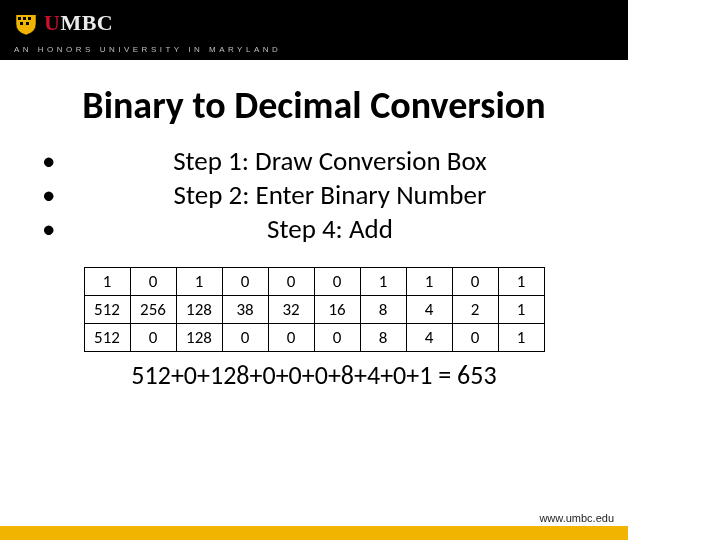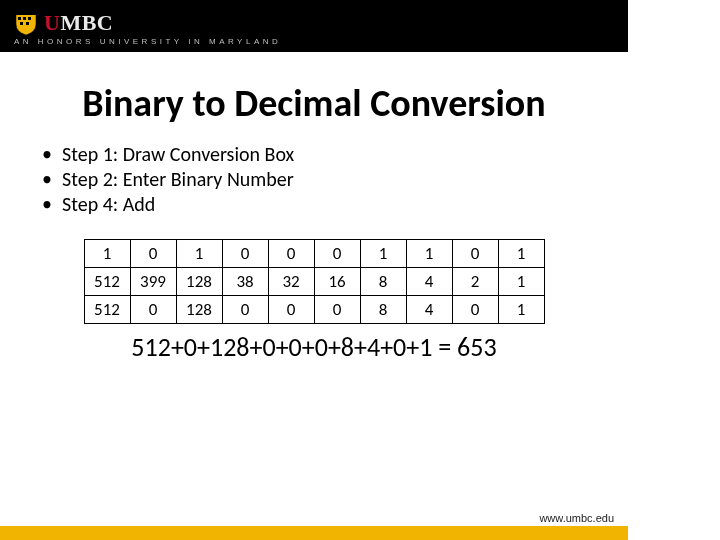--- a/index.html
+++ b/index.html
@@ -3,25 +3,25 @@
 <meta charset="utf-8">
 <style>
   * { box-sizing: border-box; margin: 0; padding: 0; }
   html, body { width: 720px; height: 540px; font-family: Calibri, "Segoe UI", Arial, sans-serif; background: #fff; }
   .slide { width: 628px; height: 540px; position: relative; display: flex; flex-direction: column; }
   .topbar { background: #000; color: #fff; padding: 8px 14px 6px 14px; }
   .logo-row { display: flex; align-items: flex-end; gap: 2px; }
   .shield { width: 24px; height: 28px; margin-right: 4px; }
   .wordmark { font-family: Georgia, "Times New Roman", serif; font-size: 22px; font-weight: 700; letter-spacing: 0.5px; color: #eaeaea; }
   .wordmark .red { color: #c8102e; }
-  .tagline { font-family: Arial, sans-serif; font-size: 8px; letter-spacing: 3.5px; color: #bfbfbf; margin-top: 1px; }
-  .content { flex: 1; padding: 22px 30px 0 30px; }
+  .tagline { font-family: Arial, sans-serif; font-size: 8px; letter-spacing: 3.5px; color: #bfbfbf; margin-top: 9px; }
+  .content { flex: 1; padding: 16px 30px 0 30px; }
   .title { font-size: 38px; text-align: center; margin: 6px 0 16px 0; color: #000; }
   .bullets { list-style: none; padding-left: 12px; }
-  .bullets li { font-size: 20px; color: #000; line-height: 1.25; position: relative; padding-left: 20px; }
+  .bullets li { font-size: 27px; color: #000; line-height: 1.25; position: relative; padding-left: 20px; text-align: center; }
   .bullets li::before { content: "•"; position: absolute; left: 0; top: 0; }
   .table-wrap { margin: 22px auto 0 auto; display: flex; justify-content: center; }
   table { border-collapse: collapse; }
   td { border: 1px solid #000; width: 46px; height: 28px; text-align: center; font-size: 17px; vertical-align: middle; }
   td.sup { font-size: 15px; }
   td.sup sup { font-size: 10px; }
   .equation { text-align: center; font-size: 26px; margin-top: 7px; }
   .footer { position: absolute; bottom: 0; left: 0; right: 0; text-align: right; }
   .gold { height: 14px; background: #f1b400; }
   .url { position: absolute; right: 14px; bottom: 16px; font-size: 11px; font-family: Arial, sans-serif; color: #222; }
@@ -62,21 +62,21 @@
               <td>0</td>
               <td>0</td>
               <td>0</td>
               <td>1</td>
               <td>1</td>
               <td>0</td>
               <td>1</td>
             </tr>
         <tr id="row-values">
               <td>512</td>
-              <td>399</td>
+              <td>256</td>
               <td>128</td>
               <td>38</td>
               <td>32</td>
               <td>16</td>
               <td>8</td>
               <td>4</td>
               <td>2</td>
               <td>1</td>
             </tr>
         <tr id="row-products">

